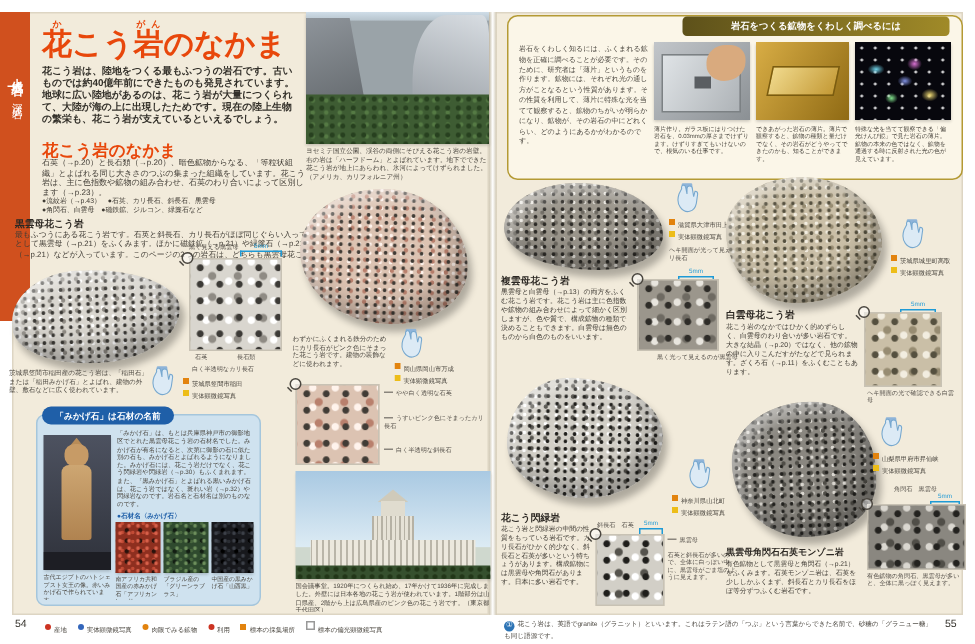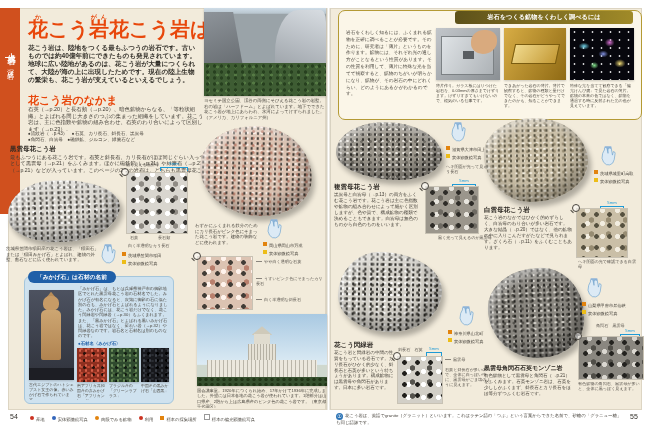--- a/index.html
+++ b/index.html
@@ -121,21 +121,21 @@
   <div class="page" style="left:330px;width:312px;"></div>
   <div class="gutter"></div>
 
   <div class="tab">
     <div class="vtext t1">火成岩</div>
     <div class="rule"></div>
     <div class="vtext t2">深成岩</div>
   </div>
 
   <div class="abs title" style="left:28px;top:14px;">
-    <ruby><span>花</span><rt>か</rt></ruby><span>こう</span><ruby><span>岩</span><rt>がん</rt></ruby><span>花こう岩は</span>
+    <ruby><span>花</span><rt>か</rt></ruby><span>こう</span><ruby><span>岩</span><rt>がん</rt></ruby><span>のなかま</span>
   </div>
 
   <div class="abs intro" style="left:28px;top:44px;width:172px;height:48px;overflow:hidden;">花こう岩は、陸地をつくる最もふつうの岩石です。古いものでは約40億年前にできたものも発見されています。地球に広い陸地があるのは、花こう岩が大量につくられて、大陸が海の上に出現したためです。現在の陸上生物の繁栄も、花こう岩が支えているといえるでしょう。</div>
 
   <div class="abs h2" style="left:28px;top:93px;">花こう岩のなかま</div>
   <div class="abs body" style="left:28px;top:106px;width:176px;height:25px;overflow:hidden;font-size:5.4px;">石英（→p.20）と長石類（→p.20）、暗色鉱物からなる、「等粒状組織」とよばれる同じ大きさのつぶの集まった組織をしています。花こう岩は、主に色指数や鉱物の組み合わせ、石英のわり合いによって区別します（→p.23）。</div>
   <div class="abs bullets" style="left:28px;top:131px;width:180px;">●流紋岩（→p.43）　●石英、カリ長石、斜長石、黒雲母</div>
   <div class="abs bullets" style="left:28px;top:137px;width:180px;">●角閃石、白雲母　●磁鉄鉱、ジルコン、緑簾石など</div>
 
   <div class="abs photo yose" style="left:204px;top:8px;width:122px;height:88px;">

